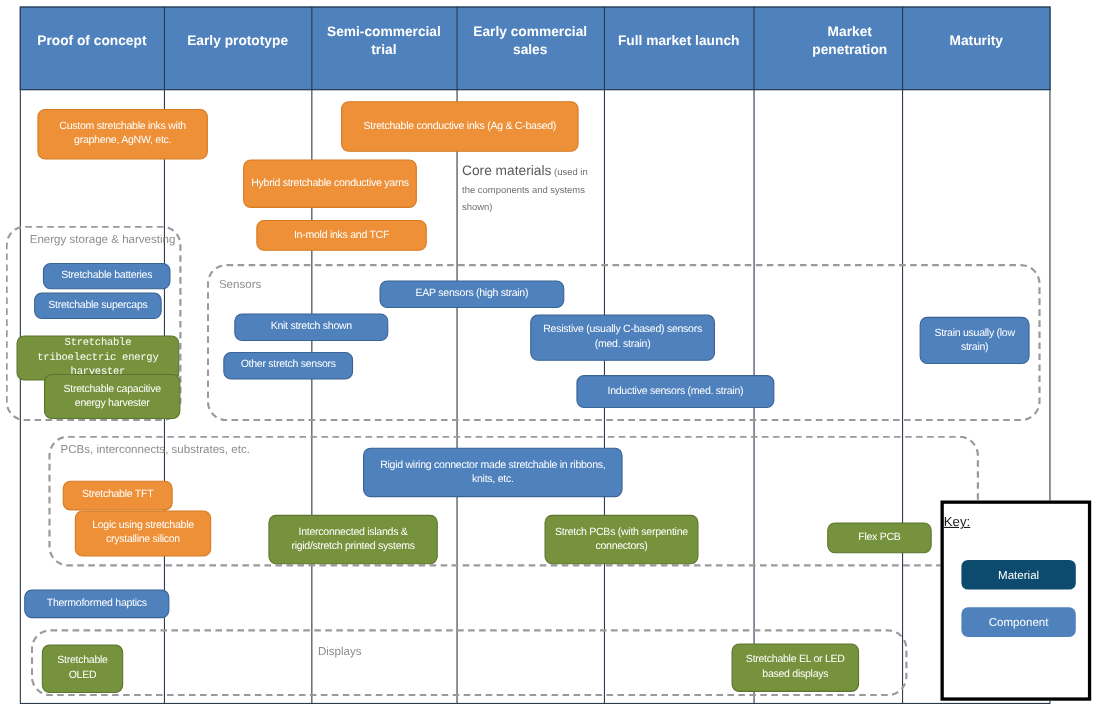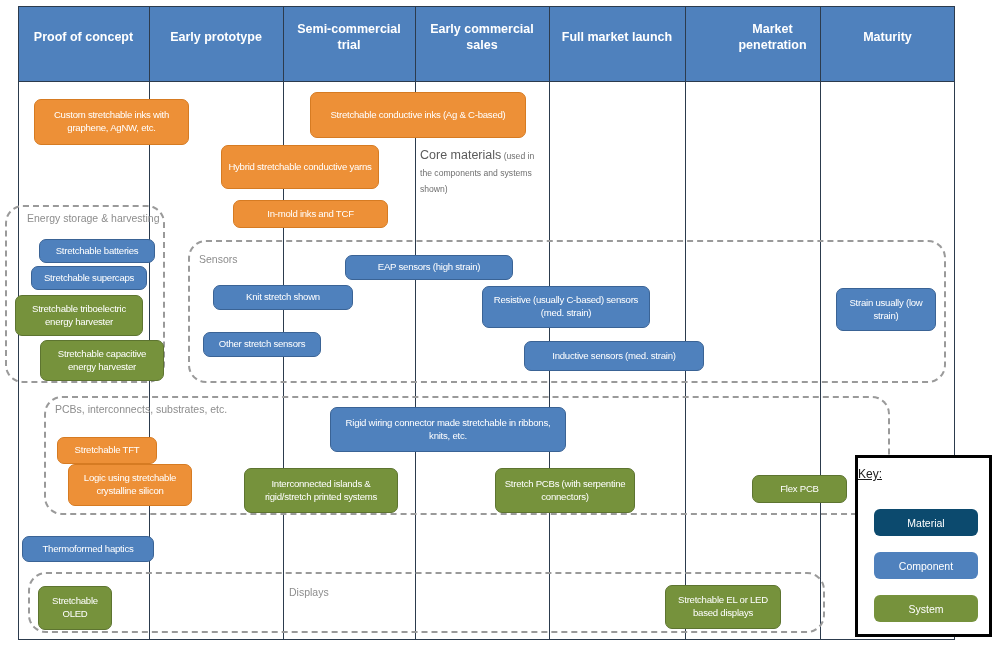--- a/index.html
+++ b/index.html
@@ -174,41 +174,40 @@
     <b>Core materials</b><span class="small"> (used in the components and systems shown)</span>
   </div>
 
   <div class="node material" style="left:34px;  top:99px;  width:155px; height:46px;">Custom stretchable inks with graphene, AgNW, etc.</div>
   <div class="node material" style="left:310px; top:92px;  width:216px; height:46px;">Stretchable conductive inks (Ag &amp; C-based)</div>
   <div class="node material" style="left:221px; top:145px; width:158px; height:44px;">Hybrid stretchable conductive yarns</div>
   <div class="node material" style="left:233px; top:200px; width:155px; height:28px;">In-mold inks and TCF</div>
 
   <div class="node component" style="left:39px; top:239px; width:116px; height:24px;">Stretchable batteries</div>
   <div class="node component" style="left:31px; top:266px; width:116px; height:24px;">Stretchable supercaps</div>
-  <div class="node system" style="left:15px; top:295px; width:128px; height:41px;">Stretchable triboelectric energy harvester</div>
+  <div class="node system" style="left:15px; top:305px; width:148px; height:41px;font-family:Liberation Mono, monospace;">Stretchable triboelectric energy harvester</div>
   <div class="node system" style="left:40px; top:340px; width:124px; height:41px;">Stretchable capacitive energy harvester</div>
 
   <div class="node component" style="left:345px; top:255px; width:168px; height:25px;">EAP sensors (high strain)</div>
   <div class="node component" style="left:213px; top:285px; width:140px; height:25px;">Knit stretch shown</div>
-  <div class="node component" style="left:203px; top:320px; width:118px; height:25px;margin-top:12px;">Other stretch sensors</div>
+  <div class="node component" style="left:203px; top:320px; width:118px; height:25px;">Other stretch sensors</div>
   <div class="node component" style="left:482px; top:286px; width:168px; height:42px;">Resistive (usually C-based) sensors (med. strain)</div>
   <div class="node component" style="left:524px; top:341px; width:180px; height:30px;">Inductive sensors (med. strain)</div>
   <div class="node component" style="left:836px; top:288px; width:100px; height:43px;">Strain usually (low strain)</div>
 
   <div class="node material" style="left:57px;  top:437px; width:100px; height:27px;">Stretchable TFT</div>
   <div class="node material" style="left:68px;  top:464px; width:124px; height:42px;">Logic using stretchable crystalline silicon</div>
   <div class="node component" style="left:330px; top:407px; width:236px; height:45px;">Rigid wiring connector made stretchable in ribbons, knits, etc.</div>
   <div class="node system" style="left:495px; top:468px; width:140px; height:45px;">Stretch PCBs (with serpentine connectors)</div>
   <div class="node system" style="left:244px; top:468px; width:154px; height:45px;">Interconnected islands &amp; rigid/stretch printed systems</div>
   <div class="node system" style="left:752px; top:475px; width:95px;  height:28px;">Flex PCB</div>
 
   <div class="node component" style="left:22px;  top:536px; width:132px; height:26px;">Thermoformed haptics</div>
   <div class="node system" style="left:38px;  top:586px; width:74px;  height:44px;">Stretchable OLED</div>
   <div class="node system" style="left:665px; top:585px; width:116px; height:44px;">Stretchable EL or LED based displays</div>
 
   <div class="key-box">
     <div class="key-title">Key:</div>
     <div class="key-swatch" style="top:51px;  background:#0c4a6e;">Material</div>
     <div class="key-swatch" style="top:94px;  background:#4f81bd;">Component</div>
-    <div class="key-swatch" style="top:137px; background:#76923c;">System</div>
   </div>
 
 </div>
 
 </body></html>

